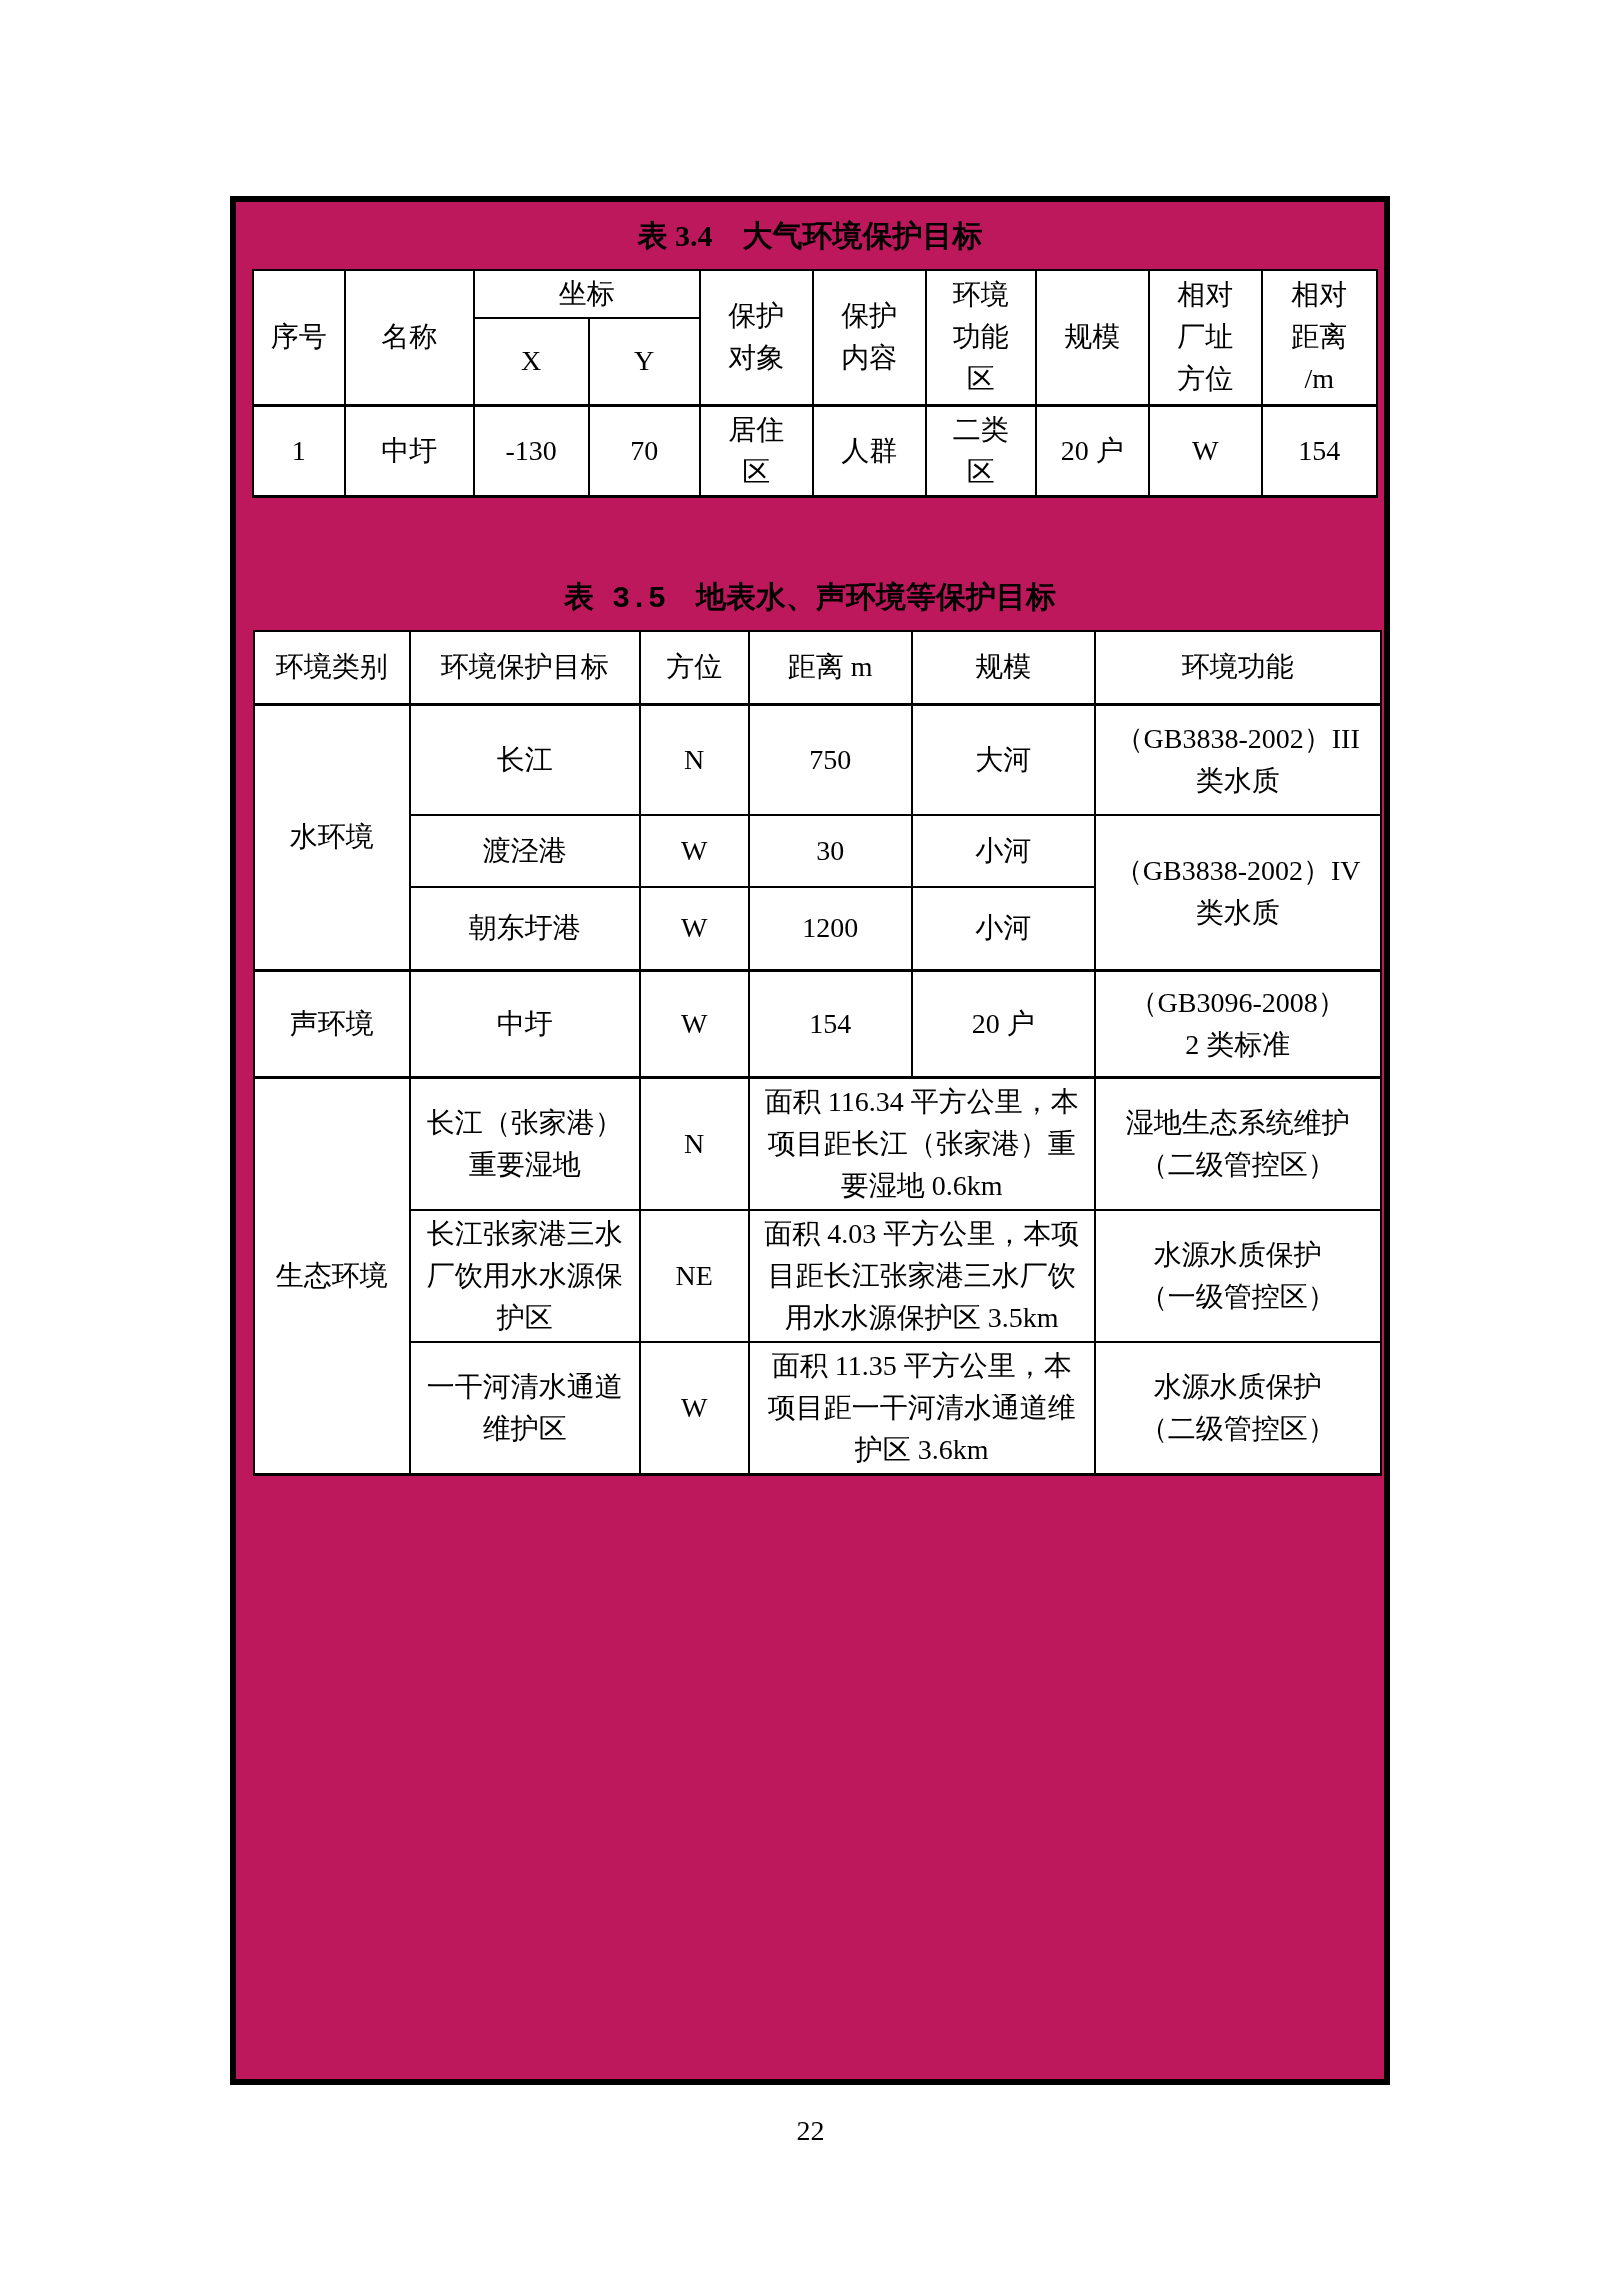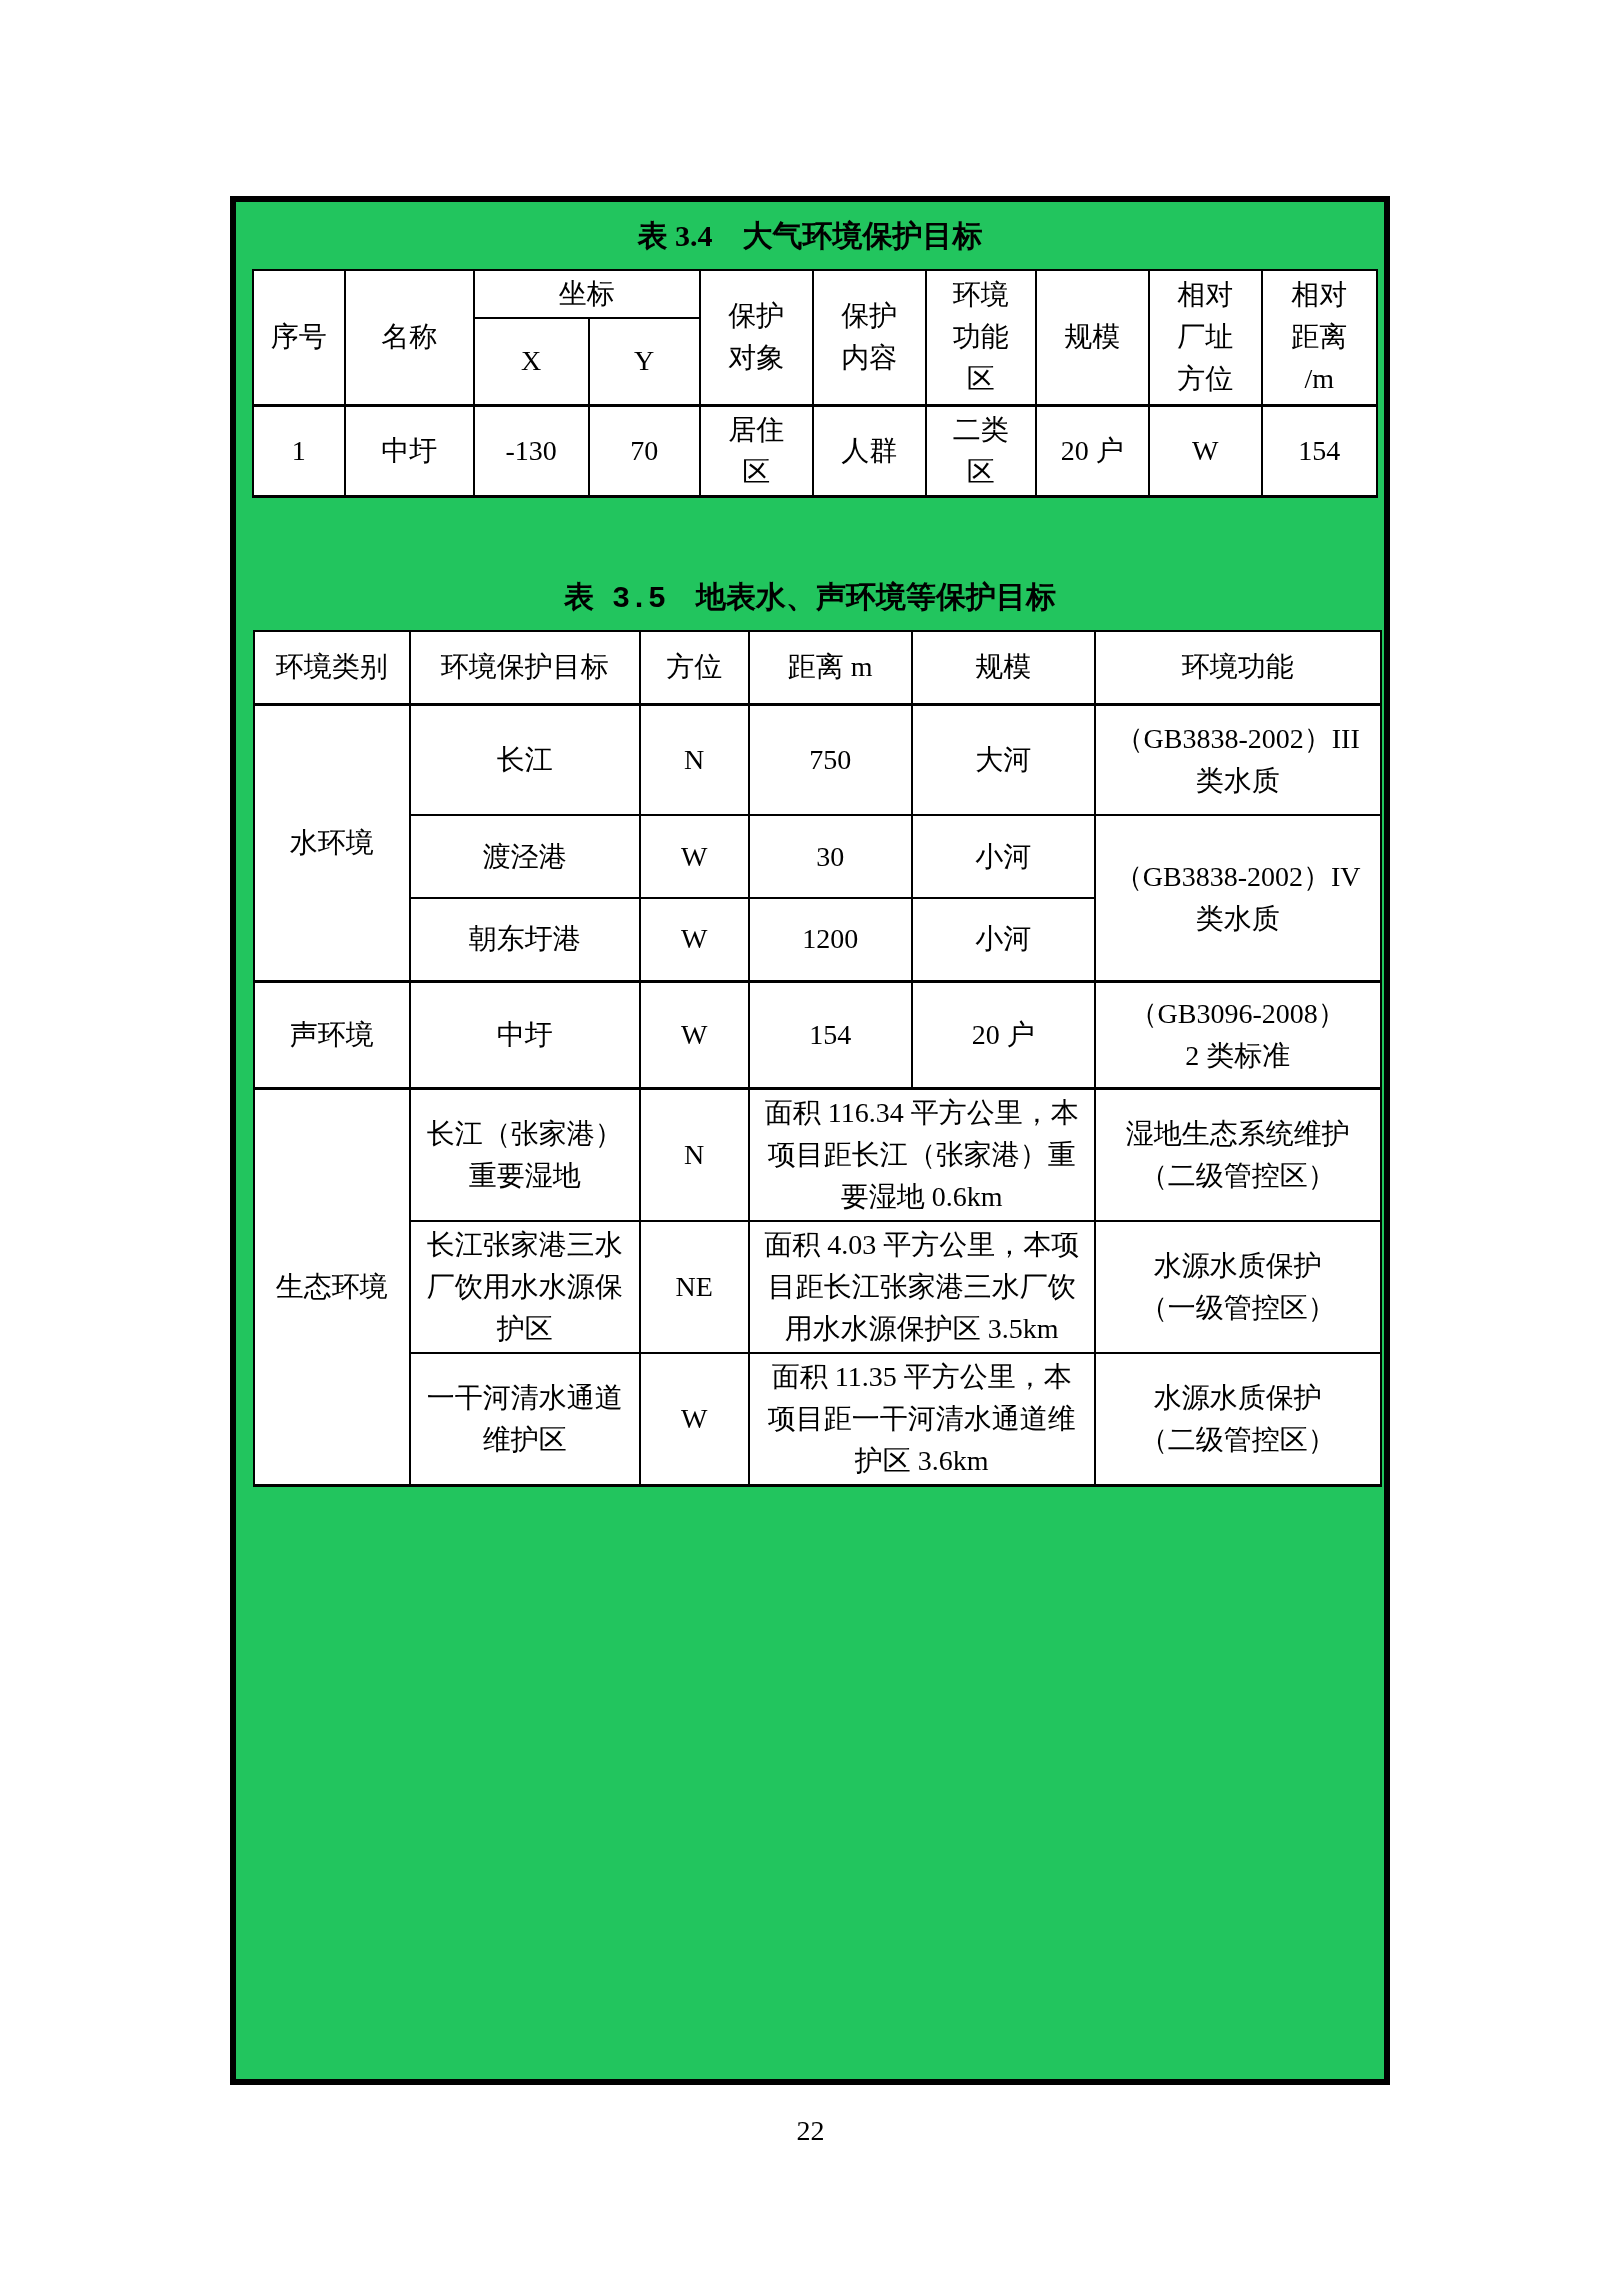--- a/index.html
+++ b/index.html
@@ -15,21 +15,21 @@
     color: #000000;
   }
   .content-border {
     position: absolute;
     left: 230px;
     top: 196px;
     width: 1160px;
     height: 1889px;
     border: 6.9px solid #000000;
     box-sizing: border-box;
-    background: #22c55e;
+    background: #be185d;
   }
   .tbl-title {
     position: absolute;
     left: 0;
     width: 100%;
     text-align: center;
     font-weight: bold;
     font-size: 30px;
     line-height: 35px;
     white-space: pre-line;
@@ -151,21 +151,21 @@
       </tr>
       <tr style="height:111px">
         <td rowspan="3" class="hb">水环境</td>
         <td>长江</td>
         <td>N</td>
         <td>750</td>
         <td>大河</td>
         <td>（GB3838-2002）III
 类水质</td>
       </tr>
-      <tr style="height:83px">
+      <tr style="height:72px">
         <td>渡泾港</td>
         <td>W</td>
         <td>30</td>
         <td>小河</td>
         <td rowspan="2" class="hb">（GB3838-2002）IV
 类水质</td>
       </tr>
       <tr style="height:83px">
         <td class="hb">朝东圩港</td>
         <td class="hb">W</td>

